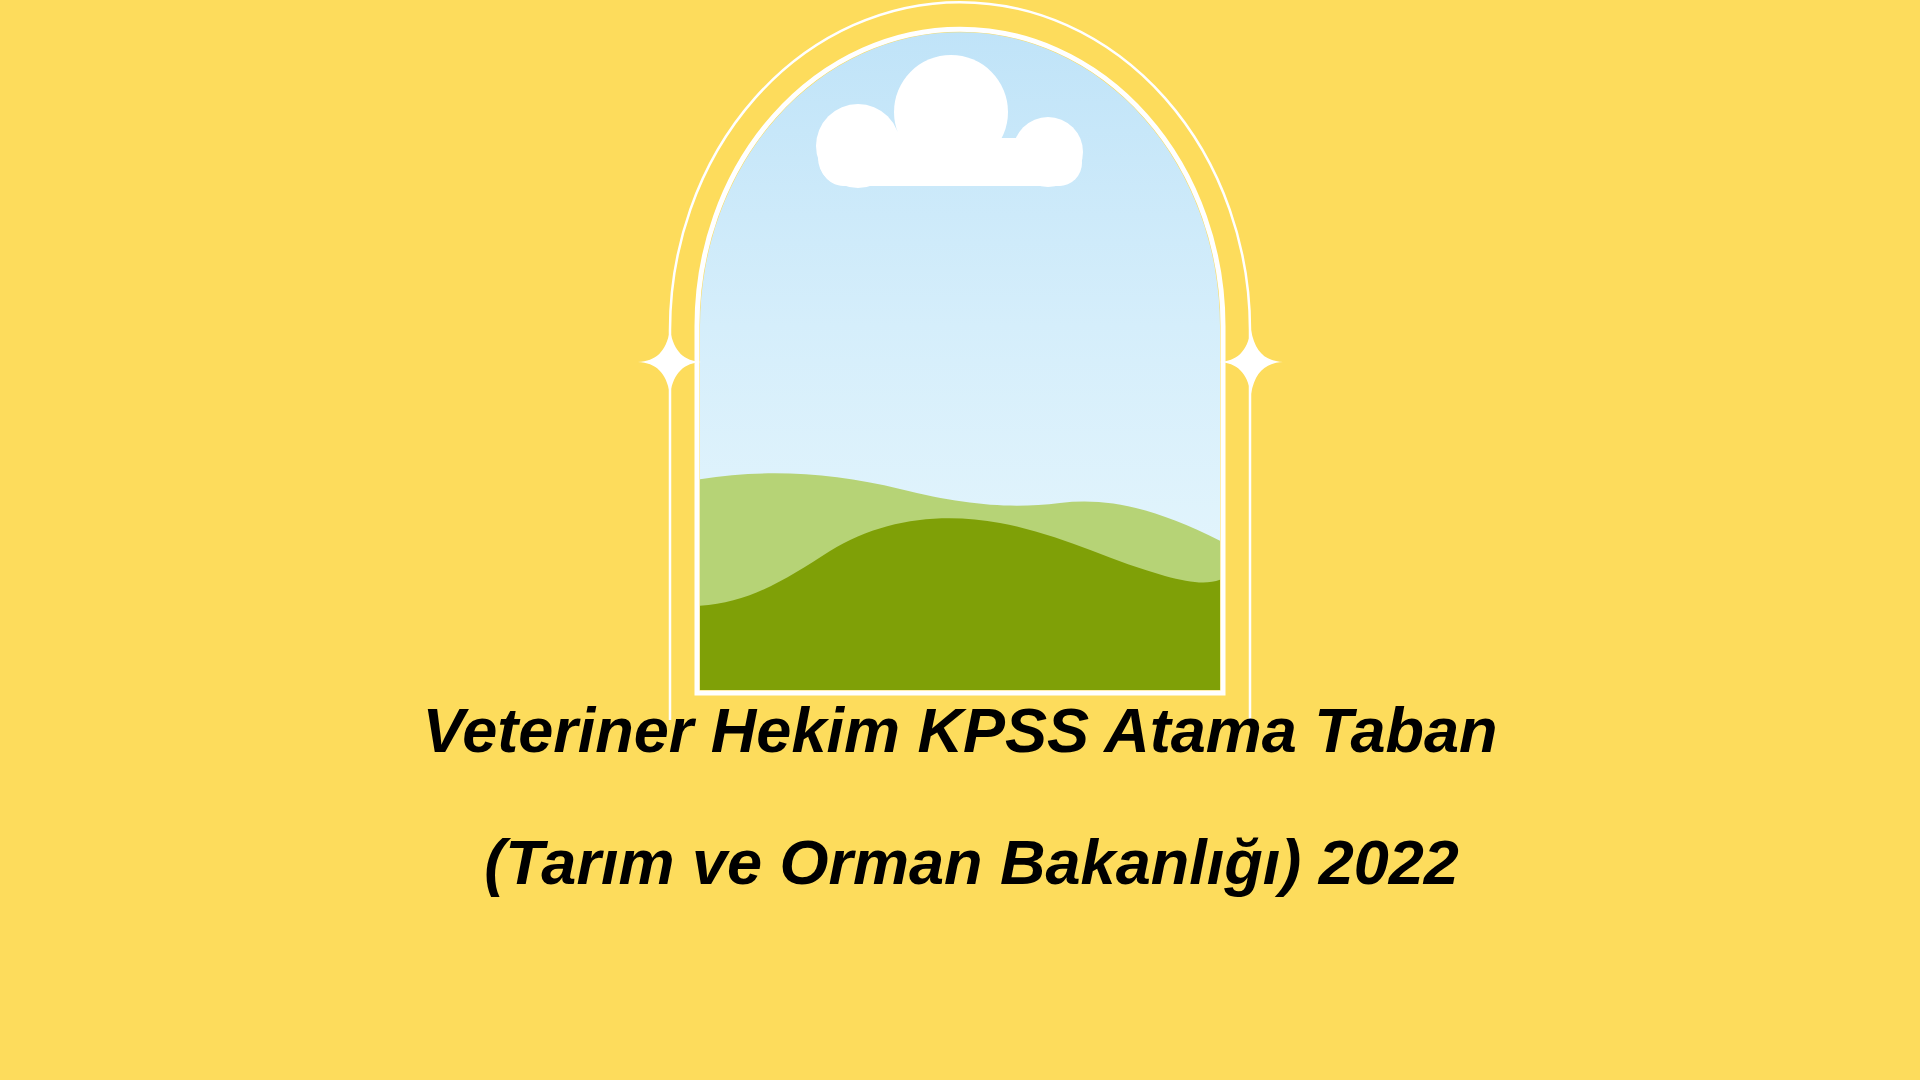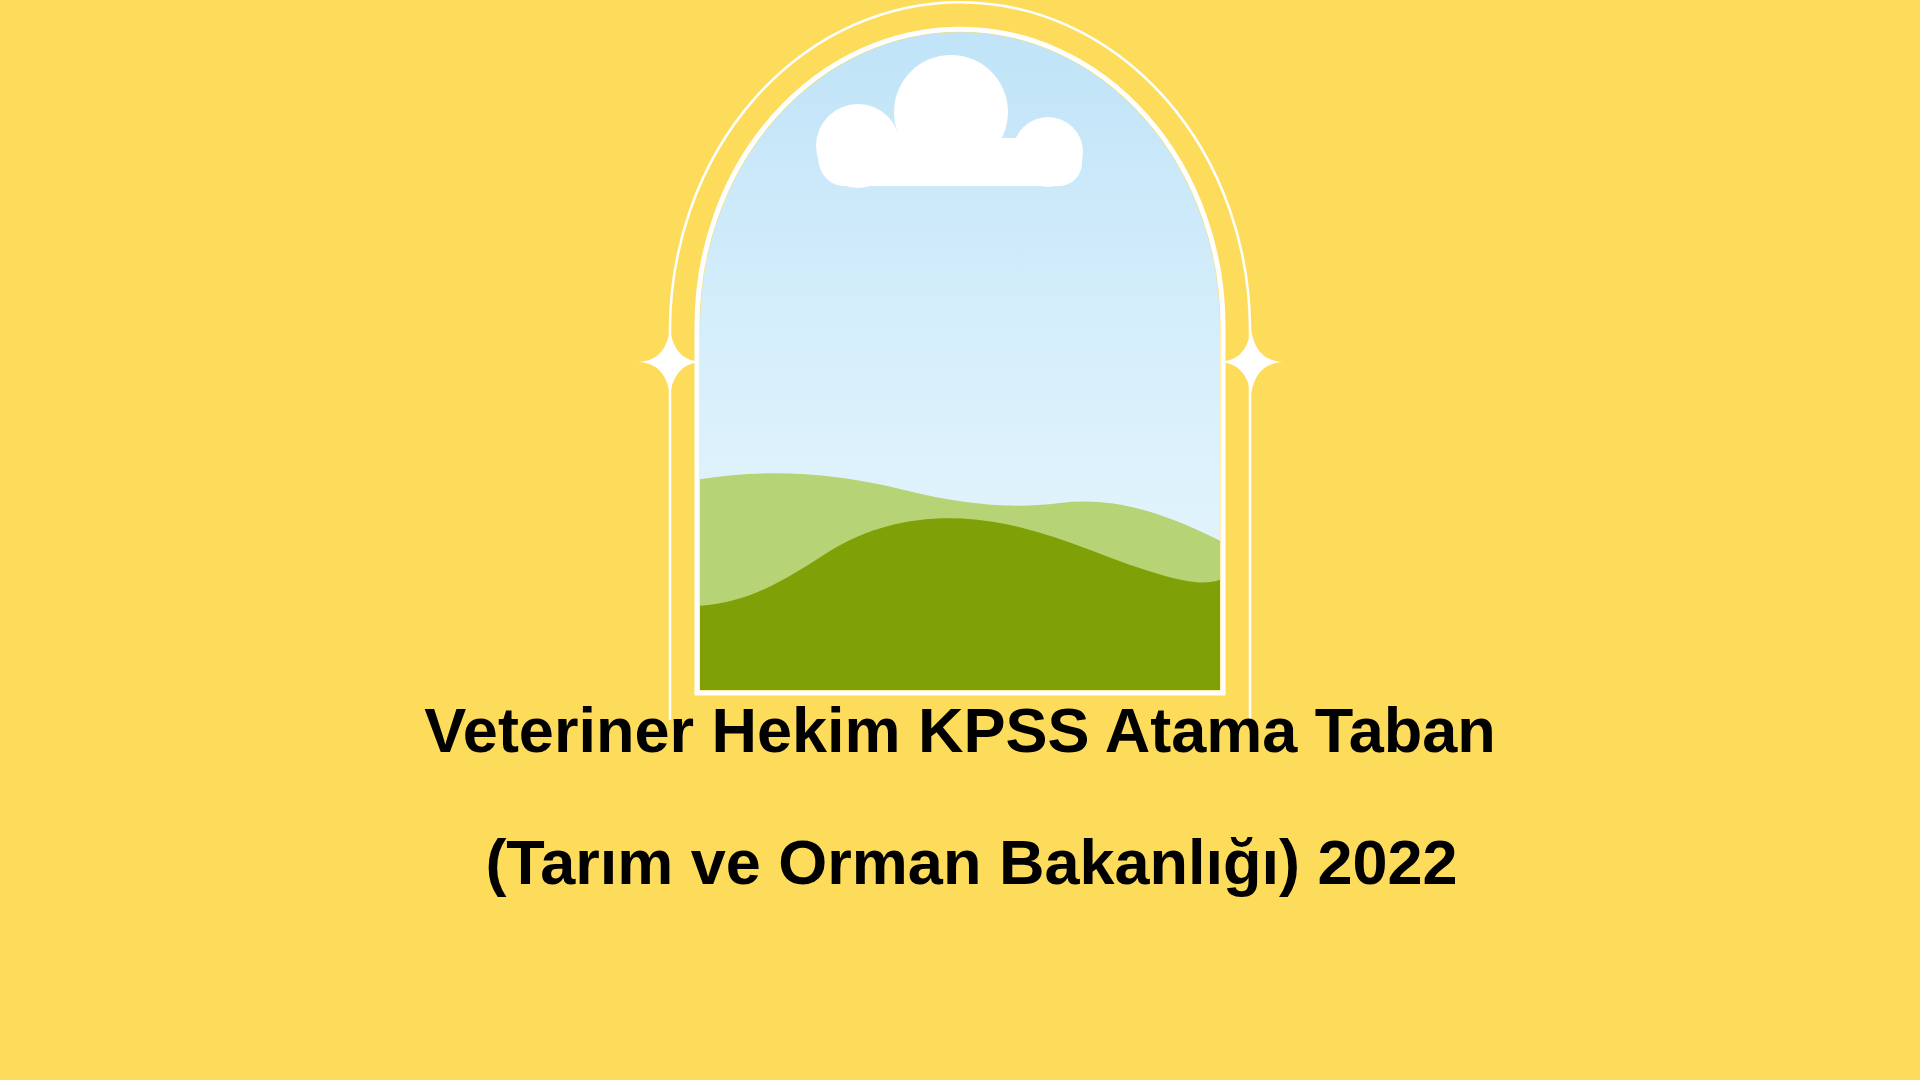--- a/index.html
+++ b/index.html
@@ -41,20 +41,21 @@
     color: #000000;
   }
   .headline-line {
     font-family: "Liberation Sans", sans-serif;
     font-weight: bold;
     font-size: 63px;
     line-height: 96px;
     letter-spacing: 0px;
     color: #000000;
     white-space: nowrap;
+    font-style: italic;
   }
   #headline-line-3 {
     margin-top: 36px;
     padding-left: 23px;
   }
 </style>
 </head>
 <body>
 
 <div id="poster">

